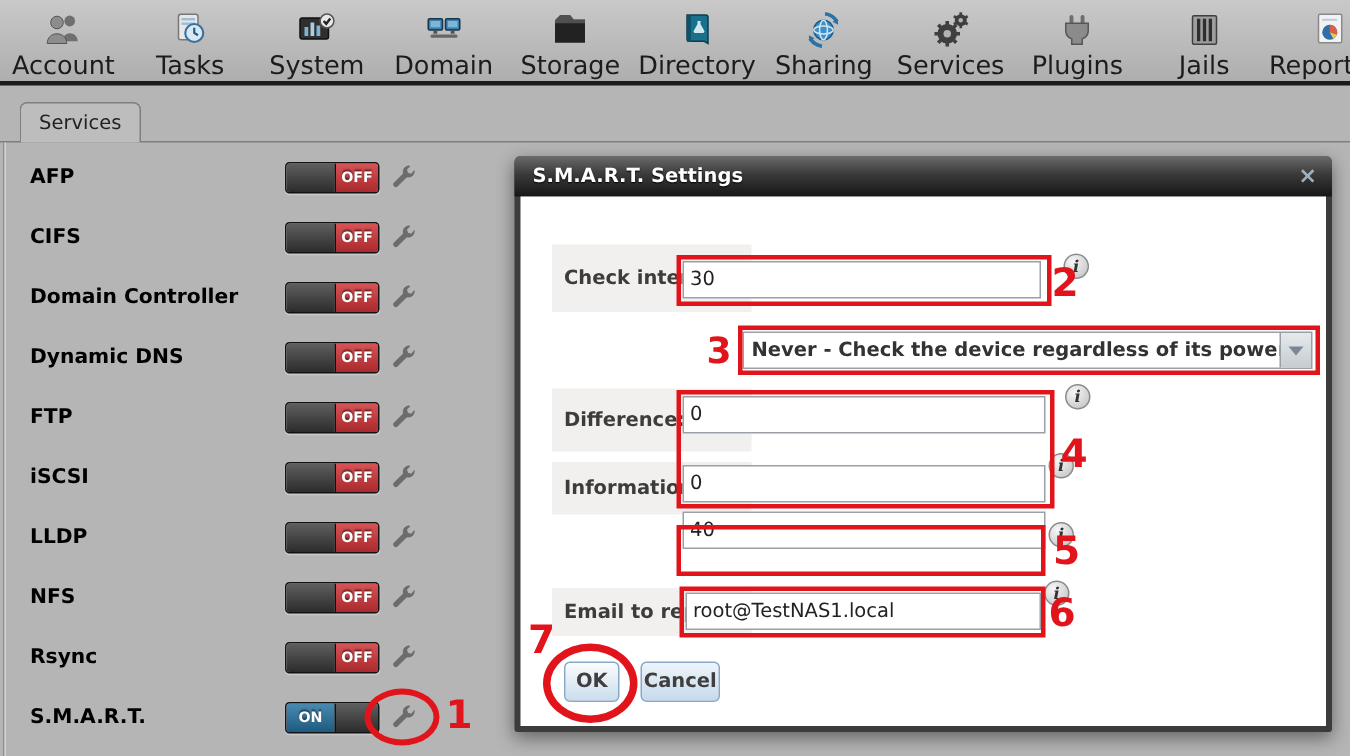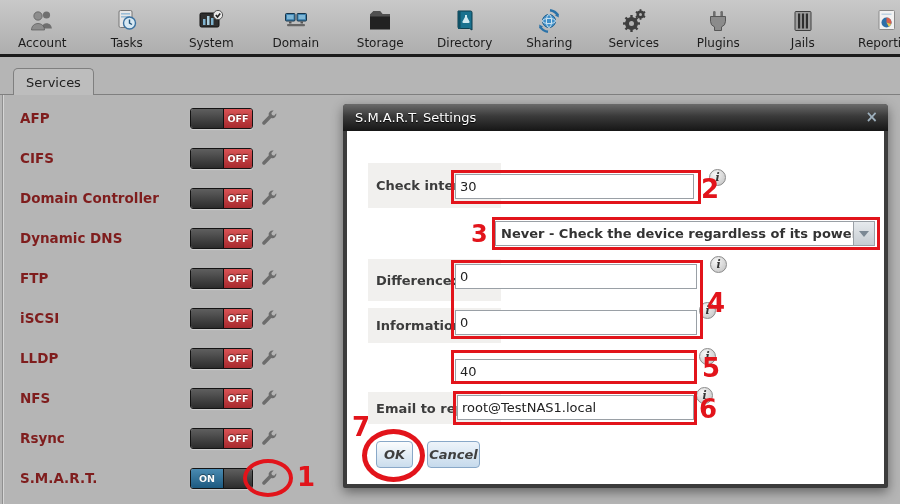--- a/index.html
+++ b/index.html
@@ -7,54 +7,54 @@
   body { font-family: "DejaVu Sans", "Liberation Sans", sans-serif; background: #b5b5b5; }
   #stage { position: relative; width: 900px; height: 504px; overflow: hidden; }
 
   
   .navbar { position: absolute; left: 0; top: 0; width: 900px; height: 57px;
     background: linear-gradient(#c9c9c9, #aeaeae); border-bottom: 3px solid #1b1b1b;
     display: flex; overflow: hidden; }
   .nav-item { flex: 0 0 84.5px; display: flex; flex-direction: column; align-items: center;
     justify-content: flex-start; padding-top: 5px; cursor: pointer; }
   .nav-item .nicon { height: 31px; display: flex; align-items: center; justify-content: center; }
-  .nav-item .nlabel { font-size: 12px; color: #1c1c1c; white-space: nowrap; }
+  .nav-item .nlabel { font-size: 17px; color: #1c1c1c; white-space: nowrap; }
 
   
   .tabline { position: absolute; left: 0; top: 94px; width: 900px; height: 1px; background: #7f7f7f; }
   .tab { position: absolute; left: 13px; top: 68px; width: 81px; height: 27px;
     background: #bdbdbd; border: 1px solid #7f7f7f; border-bottom: none;
     border-radius: 5px 5px 0 0; font-size: 13px; color: #222;
     display: flex; align-items: center; justify-content: center; z-index: 2; }
   .leftline-dark  { position: absolute; left: 2px; top: 95px; bottom: 0; width: 1px; background: #8f8f8f; }
   .leftline-light { position: absolute; left: 3px; top: 95px; bottom: 0; width: 1px; background: #d6d6d6; }
 
   
   .svc-row { position: absolute; left: 0; width: 340px; height: 40px;
     display: flex; align-items: center; }
-  .svc-name { position: absolute; left: 20px; font-size: 13.5px; font-weight: bold; color: #7f1d1d; }
+  .svc-name { position: absolute; left: 20px; font-size: 13.5px; font-weight: bold; color: #000000; }
   .toggle { position: absolute; left: 190px; width: 63px; height: 21px; border: 1px solid #141414;
     border-radius: 3px; overflow: hidden; display: flex; cursor: pointer;
     box-shadow: 0 1px 1px rgba(255,255,255,.35); }
   .knob { background: linear-gradient(#5f5f5f, #2c2c2c); }
   .toggle.off .knob { flex: 0 0 33px; border-right: 1px solid #111; }
   .toggle.on  .knob { flex: 0 0 29px; border-left: 1px solid #111; }
   .tstate { flex: 1; display: flex; align-items: center; justify-content: center;
     font-size: 9.5px; font-weight: bold; color: #fff; text-shadow: 0 -1px 1px rgba(0,0,0,.5); }
   .toggle.off .tstate { background: linear-gradient(#d85355, #a92a2e); }
   .toggle.on  .tstate { background: linear-gradient(#4a8ab1, #1d5a80); }
   .wrench { position: absolute; left: 259px; width: 20px; height: 20px; cursor: pointer; }
 
   
   .dialog { position: absolute; left: 343px; top: 104px; width: 545px; height: 384px;
     background: #3c3c3c; border-radius: 4px 4px 2px 2px; z-index: 10;
     box-shadow: 0 4px 12px rgba(0,0,0,.45); }
   .dlg-header { height: 27px; background: linear-gradient(#6b6b6b, #3a3a3a 45%, #161616);
     border-radius: 4px 4px 0 0; display: flex; align-items: center; padding: 0 10px 0 12px; }
-  .dlg-title { color: #fff; font-weight: normal; font-size: 13px; text-shadow: 0 1px 1px #000; flex: 1; }
+  .dlg-title { color: #fff; font-weight: bold; font-size: 13px; text-shadow: 0 1px 1px #000; flex: 1; }
   .dlg-close { color: #9eb0bd; font-weight: bold; font-size: 15px; line-height: 15px; cursor: pointer; }
   .dlg-body { position: absolute; left: 4px; top: 27px; width: 537px; height: 353px;
     background: #ffffff; }
 
   .fcell { position: absolute; left: 21px; width: 133px; background: #f1f0ee;
     display: flex; align-items: center; }
   .flabel { font-size: 13px; font-weight: bold; color: #3c3c3c; padding-left: 8px; white-space: nowrap; }
 
   .tinput { position: absolute; height: 25px; border: 1px solid #9aa0a6; font-size: 13px;
     padding: 0 4px; color: #222; font-family: "DejaVu Sans", sans-serif; background: #fff; }
@@ -70,21 +70,21 @@
 
   .info { position: absolute; width: 17px; height: 17px; border-radius: 50%;
     background: radial-gradient(circle at 35% 30%, #f7f7f7, #bfbfbf); border: 1px solid #8a8a8a;
     display: flex; align-items: center; justify-content: center; cursor: pointer; }
   .info i { font-family: "DejaVu Serif", serif; font-style: italic; font-weight: bold;
     font-size: 11px; color: #333; }
 
   .btn { position: absolute; top: 310px; height: 27px; border: 1px solid #89a8c8; border-radius: 4px;
     font-size: 13px; font-weight: bold; color: #3f3f3f; cursor: pointer;
     display: flex; align-items: center; justify-content: center;
-    font-family: "DejaVu Sans", sans-serif; font-style: italic; }
+    font-family: "DejaVu Sans", sans-serif; }
   .btn-ok { left: 29px; width: 37px; background: linear-gradient(#fbfcfd, #cadded); }
   .btn-cancel { left: 80px; width: 53px; background: linear-gradient(#eef4fa, #c6daec); }
 
   
   .redbox { position: absolute; border: 3px solid #e2141b; z-index: 20; pointer-events: none; }
   .redellipse { position: absolute; border: 4px solid #e2141b; border-radius: 50%;
     z-index: 20; pointer-events: none; }
   .rednum { position: absolute; color: #e2141b; font-weight: bold; font-size: 26px;
     z-index: 21; pointer-events: none; line-height: 1; }
 
@@ -414,21 +414,21 @@
         </span>
 
       <div class="fcell" style="top:177px; height:35px;">
         <span class="flabel">Informational:</span>
       </div>
       <input class="tinput" style="left: 108px; top: 179px; width: 242px;" value="0">
       <span class="info" style="left:352px; top:171px;">
           <i>i</i>
         </span>
 
-      <input class="tinput" style="left: 108px; top: 228px; width: 242px;" value="40">
+      <input class="tinput" style="left: 108px; top: 210px; width: 242px;" value="40">
       <span class="info" style="left:352px; top:217px;">
           <i>i</i>
         </span>
 
       <div class="fcell" style="top:261px; height:32px;">
         <span class="flabel">Email to report:</span>
       </div>
       <input class="tinput" style="left: 110px; top: 264px; width: 237px;" value="root@TestNAS1.local">
       <span class="info" style="left:349px; top:256px;">
           <i>i</i>

